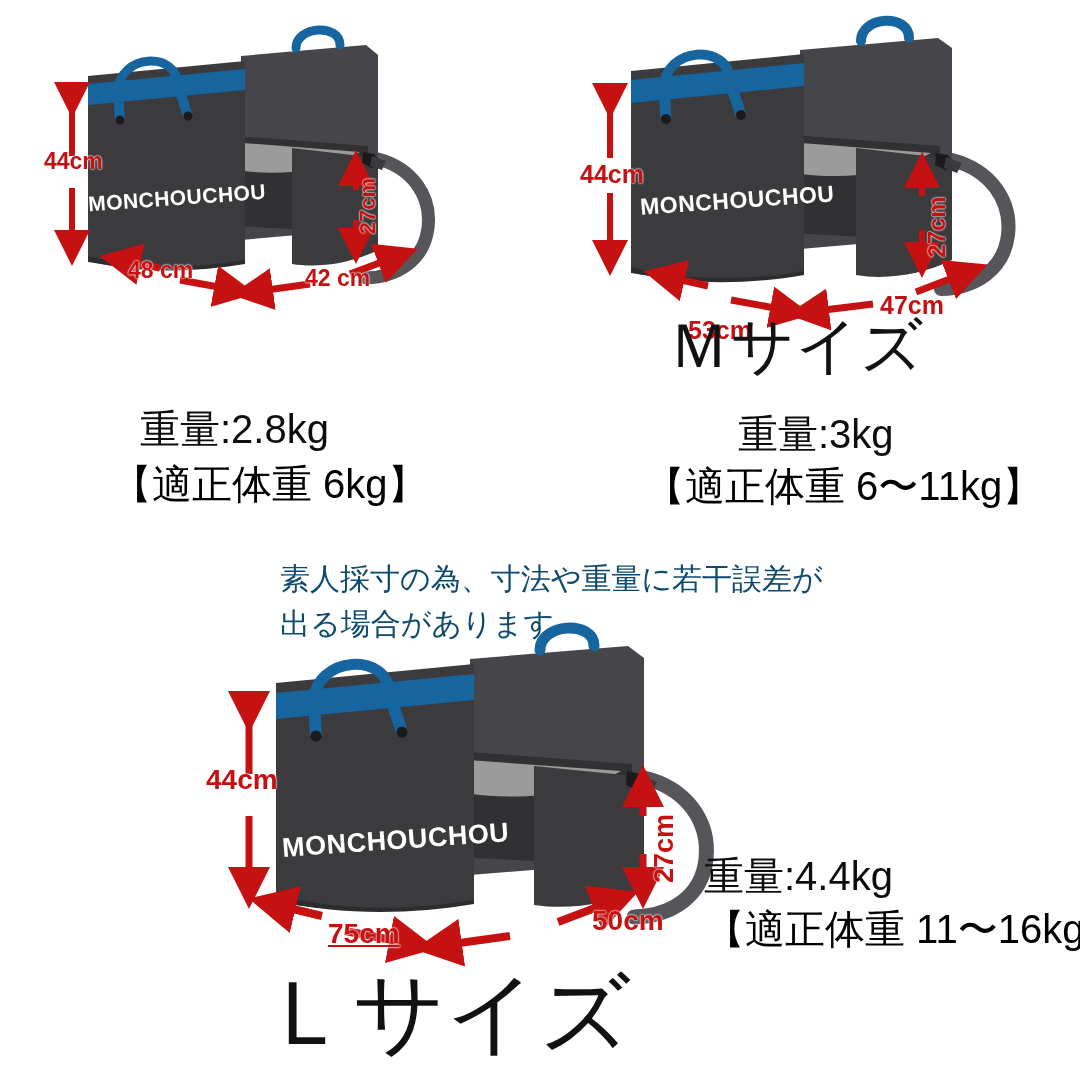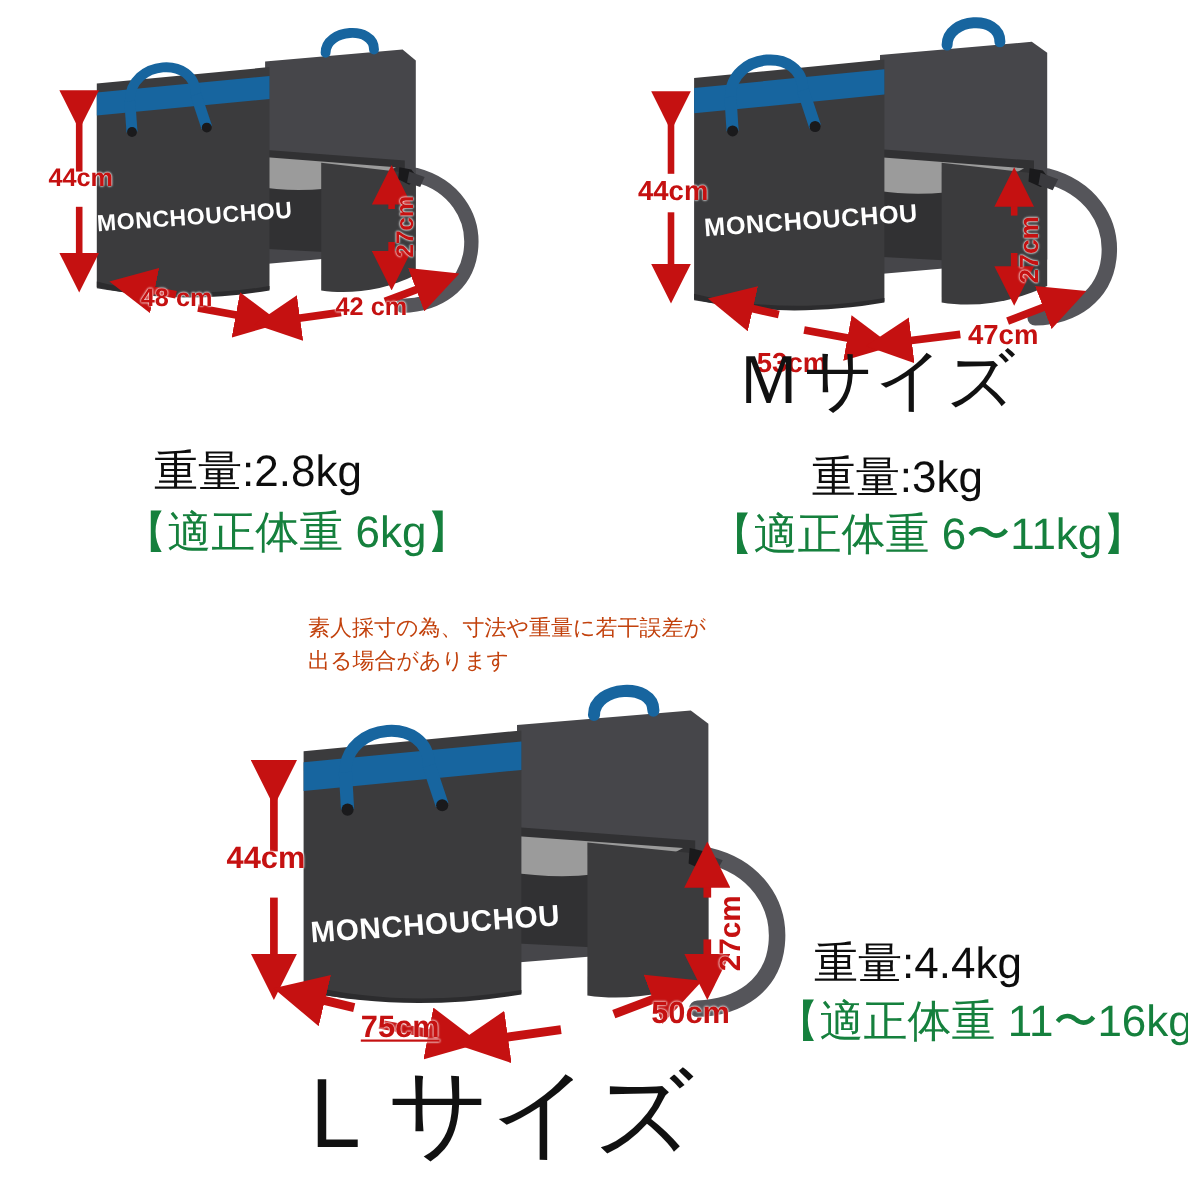--- a/index.html
+++ b/index.html
@@ -32,28 +32,28 @@
   .weight-line{
     position:absolute;
     font-size:40px;
     color:#0d0d0d;
     white-space:nowrap;
     line-height:1.05;
   }
   .fit-line{
     position:absolute;
     font-size:40px;
-    color:#15803d;
+    color:#000000;
     white-space:nowrap;
     line-height:1.05;
   }
   .note{
     position:absolute;
-    font-size:20px;
-    color:#c2410c;
+    font-size:30px;
+    color:#0c4a6e;
     line-height:1.5;
     white-space:nowrap;
   }
 
   
   .dimlabel{
     position:absolute;
     color:#c51111;
     font-weight:bold;
     white-space:nowrap;
@@ -229,21 +229,21 @@
         <line x1="443" y1="228" x2="443" y2="262" stroke="#c51111" stroke-width="7" marker-end="url(#ahL)"></line>
       </svg>
     </div>
 
     <div class="dimlabel" style="left:206px;top:764px;font-size:28px;">44cm</div>
     <div class="dimlabel" style="left:328px;top:918px;font-size:28px;text-decoration:underline;">75cm</div>
     <div class="dimlabel" style="left:572px;top:905px;font-size:28px;margin-left:20px;">50cm</div>
     <div class="dimlabel vert" style="left:630px;top:833px;font-size:27px;transform:rotate(-90deg);">27cm</div>
 
     <div class="size-title" style="left:262px;top:968px;font-size:90px;">Ｌサイズ</div>
-    <div class="weight-line" style="left:740px;top:855px;">重量:4.4kg</div>
+    <div class="weight-line" style="left:704px;top:855px;">重量:4.4kg</div>
     <div class="fit-line" style="left:705px;top:908px;">【適正体重 11〜16kg】</div>
   </div>
 
   <div class="abs" style="left:88px;top:186px;font-size:21px;font-weight:bold;color:#ffffff;letter-spacing:0.5px;transform:rotate(-4deg);white-space:nowrap;">MONCHOUCHOU</div>
   <div class="abs" style="left:640px;top:187px;font-size:23px;font-weight:bold;color:#ffffff;letter-spacing:0.5px;transform:rotate(-4deg);white-space:nowrap;">MONCHOUCHOU</div>
   <div class="abs" style="left:282px;top:825px;font-size:27px;font-weight:bold;color:#ffffff;letter-spacing:0.5px;transform:rotate(-4deg);white-space:nowrap;">MONCHOUCHOU</div>
 
 </div>
 
 </body></html>

